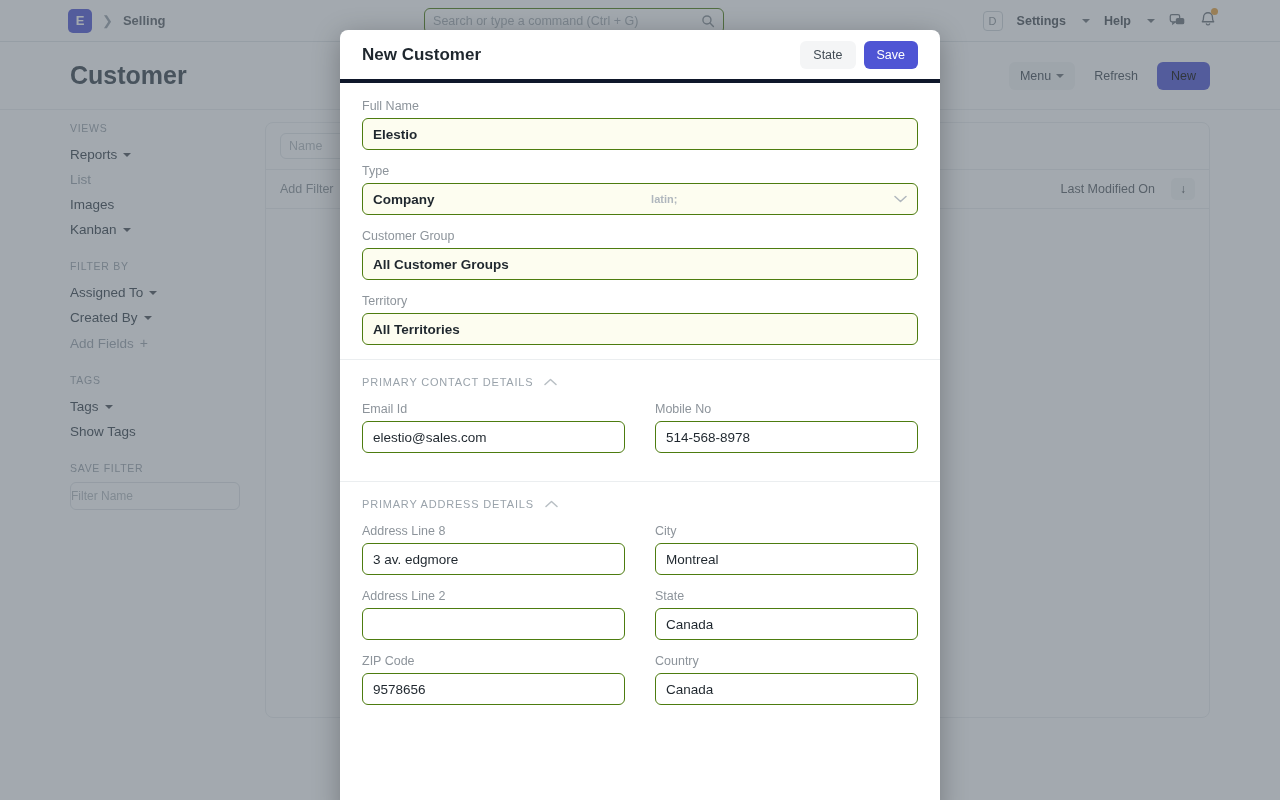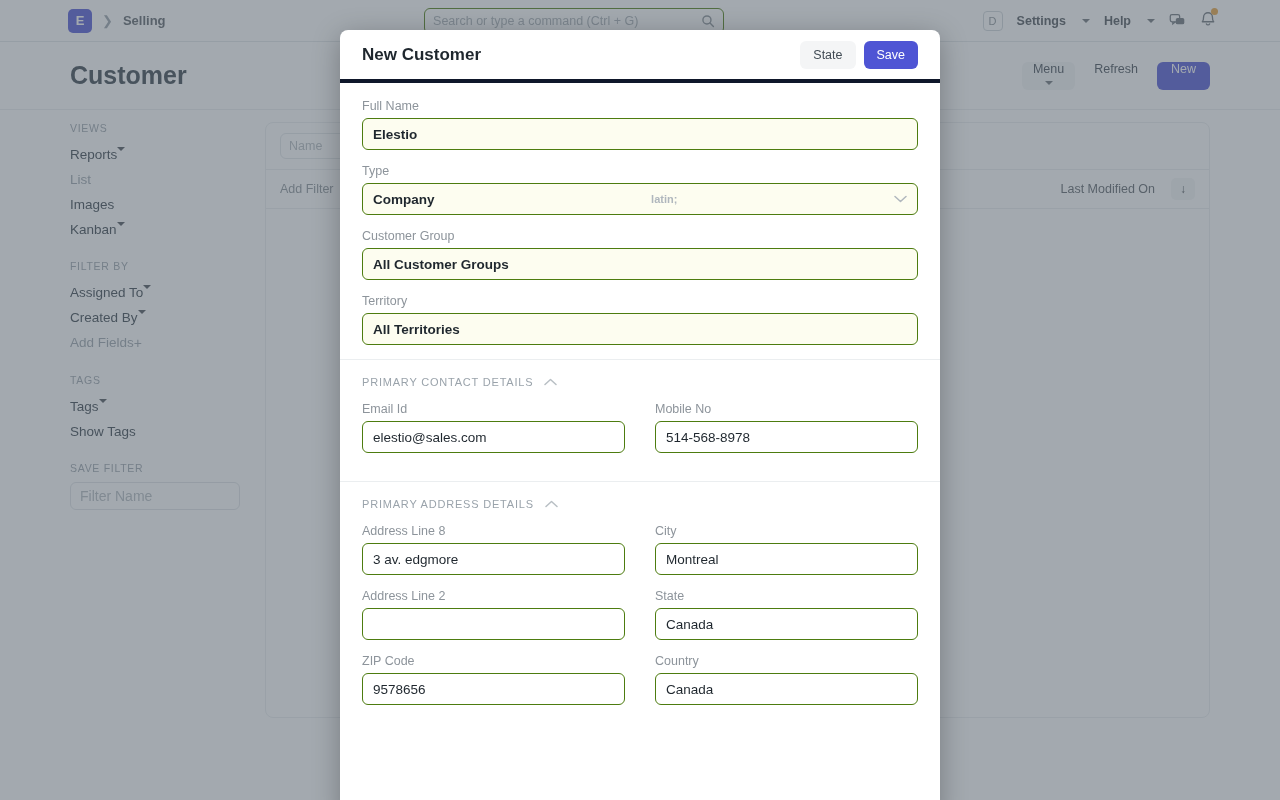--- a/index.html
+++ b/index.html
@@ -68,40 +68,39 @@
     display: flex; align-items: center;
     padding: 0 70px;
   }
   .page-title { font-size: 25px; color: #36414a; font-weight: bold; }
   .head-actions { margin-left: auto; display: flex; align-items: center; gap: 8px; }
   .btn {
     height: 28px; padding: 0 11px; border-radius: 6px;
     font-size: 12.5px; display: flex; align-items: center; gap: 5px;
     border: none; background: #f4f5f6; color: #414b54; cursor: pointer;
     font-family: "Liberation Sans", sans-serif;
-    flex-direction: column;
   }
   .btn.ghost { background: transparent; }
-  .btn.primary { background: #4e54d4; color: #ffffff; padding: 0 14px; }
+  .btn.primary { background: #4e54d4; color: #000000; padding: 0 14px; }
 
   
   .page-body { position: absolute; top: 110px; left: 0; right: 0; bottom: 0; display: flex; }
   .sidebar { width: 265px; flex: 0 0 265px; padding: 12px 0 0 70px; }
   .sb-group { margin-bottom: 18px; }
   .sb-head { font-size: 10.5px; letter-spacing: .7px; color: #9aa3ab; text-transform: uppercase; margin-bottom: 8px; }
   .sb-item {
     font-size: 13.5px; color: #36414a; padding: 5px 0;
-    display: flex; gap: 0; cursor: pointer;
+    display: flex; align-items: center; gap: 6px; cursor: pointer;
   }
   .sb-item.muted { color: #9aa3ab; }
   .sb-caret { width: 0; height: 0; border-left: 4px solid transparent; border-right: 4px solid transparent; border-top: 4px solid #4a5157; }
   .plus-ic { color: #9aa3ab; font-size: 14px; }
   .filter-input {
     width: 170px; height: 28px; border: 1px solid #dfe3e6; border-radius: 6px;
-    background: #fff; padding: 0 9px; font-size: 14px; color: #36414a;
+    background: #fff; padding: 0 0; font-size: 12px; color: #36414a;
     font-family: "Liberation Sans", sans-serif;
   }
   .filter-input::placeholder { color: #b3babf; }
 
   
   .list-area { flex: 1; padding: 12px 70px 0 0; }
   .list-card {
     border: 1px solid #ebeef0; border-radius: 8px; background: #fff;
     height: 596px; display: flex; flex-direction: column;
   }

